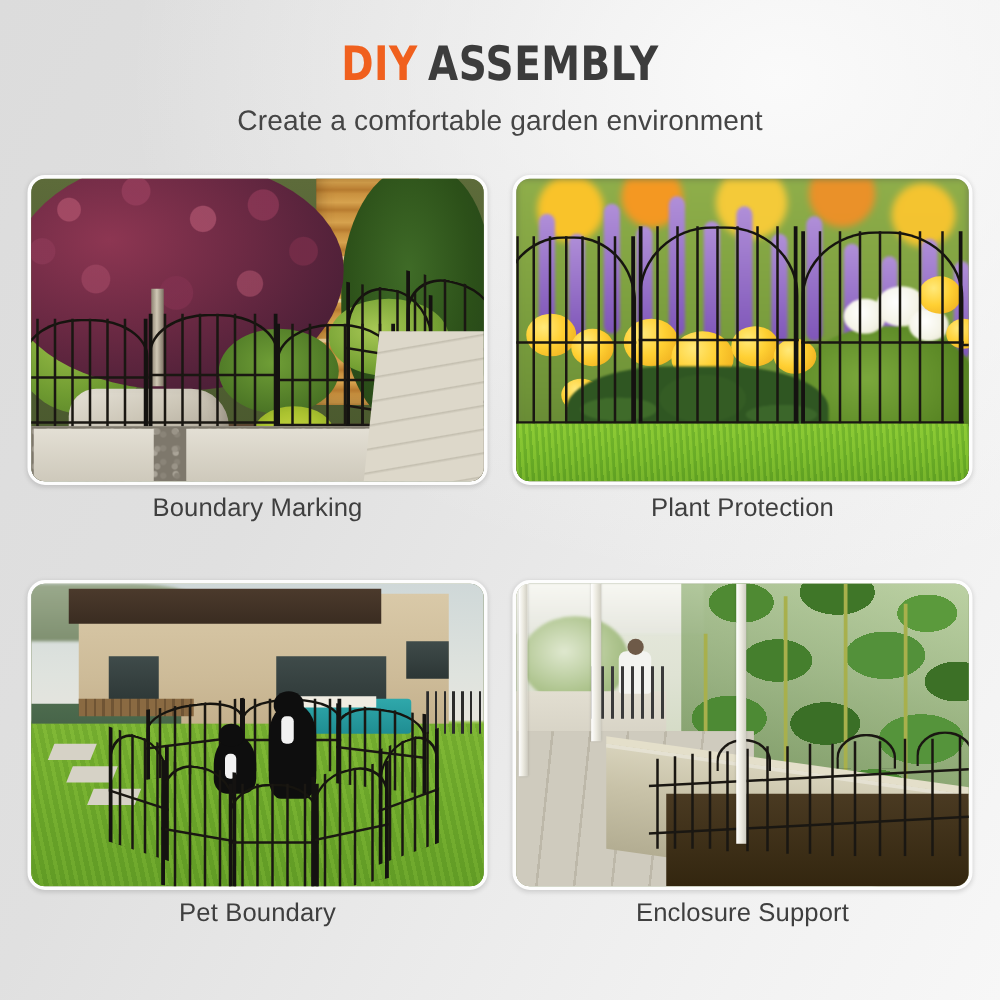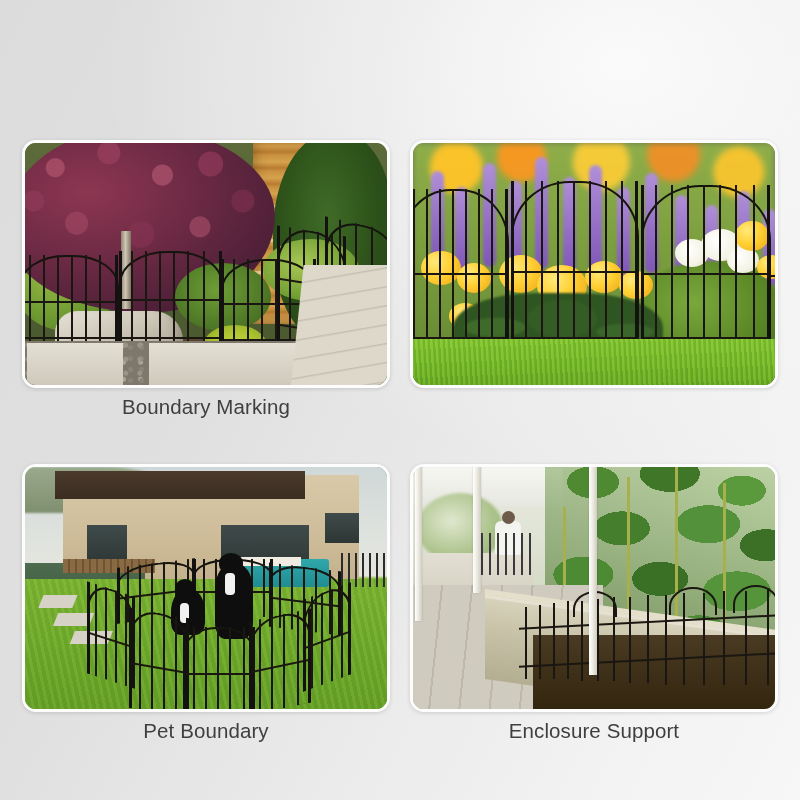--- a/index.html
+++ b/index.html
@@ -368,20 +368,26 @@
   .s4-soil {
     position:absolute; left:120px; top:168px; right:0; bottom:0;
     background: linear-gradient(#4a3a22,#33260f);
   }
 </style>
 </head>
 <body>
 
 <div class="poster">
 
+  <div class="header">
+    <div class="title">
+      <span class="t-diy">DIY</span><span class="t-asm">ASSEMBLY</span>
+    </div>
+    <div class="subtitle">Create a comfortable garden environment</div>
+  </div>
 
   <div class="grid">
 
     <div class="card">
       <div class="photo">
         <div class="scene">
           <div class="s1-sky"></div>
           <div class="s1-wood"></div>
           <div class="s1-wood-rail" style="top:62px"></div>
           <div class="s1-wood-rail" style="top:96px"></div>
@@ -548,20 +554,21 @@
           </div>
           <div class="fence-panel" style="left:356px;top:44px;width:24px;height:180px;">
             <div class="vwire" style="left:6px"></div>
             <div class="hrail" style="top:88px"></div>
               <div class="hrail" style="top:152px"></div>
           </div>
 
           <div class="s2-lawn"></div>
         </div>
       </div>
+      <div class="caption">Plant Protection</div>
     </div>
 
     <div class="card">
       <div class="photo">
         <div class="scene">
           <div class="s3-sky"></div>
           <div class="s3-hill"></div>
           <div class="s3-house"></div>
           <div class="s3-roof"></div>
           <div class="s3-stone"></div>

